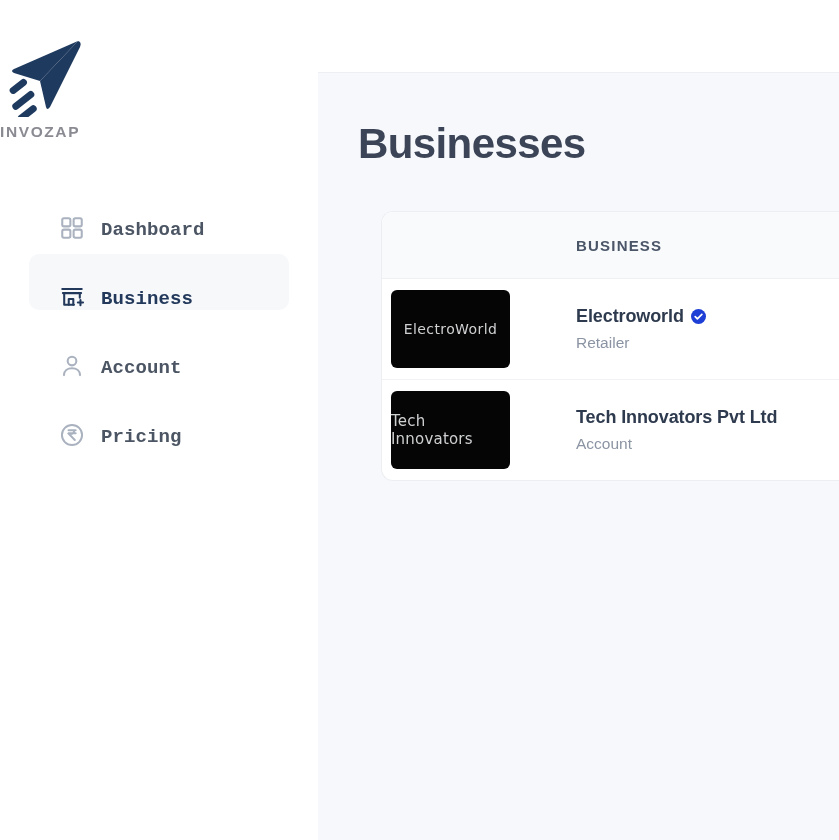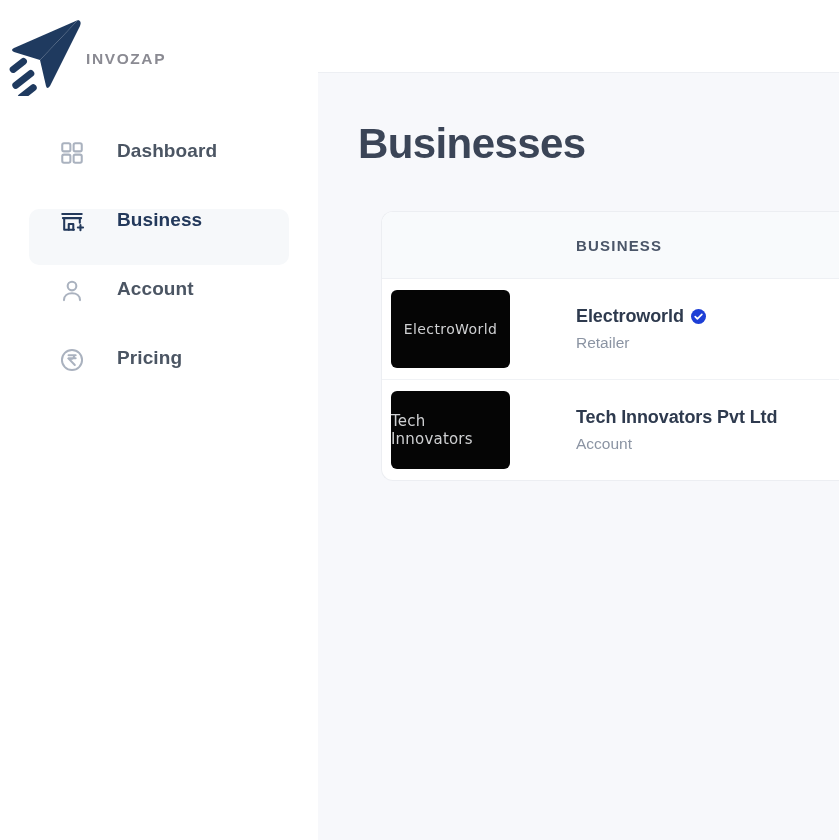--- a/index.html
+++ b/index.html
@@ -14,41 +14,42 @@
 
   
   .sidebar {
     width: 318px; height: 840px;
     background: #ffffff;
     flex: 0 0 318px;
     position: relative;
     z-index: 3;
   }
   .brand {
-    padding-top: 16px;
-    display: flex; flex-direction: row;
-    align-items: center;
+    padding-top: 37px;
+    display: flex; flex-direction: column;
+    align-items: flex-start;
   }
   .brand-logo { width: 86px; height: 80px; display: block; }
   .brand-name {
     margin-top: 6px;
     font-size: 15.5px;
     font-weight: bold;
     letter-spacing: 1.6px;
     color: #8a8a92;
   }
   .nav { margin-top: 44px; padding: 0 29px; }
   .nav-item {
-    display: flex; align-items: flex-start;
-    gap: 32px;
+    display: flex; align-items: flex-end;
+    gap: 16px;
     height: 56px;
     padding-left: 30px;
     border-radius: 10px;
     margin-bottom: 13px;
     cursor: pointer;
+    font-family: Liberation Mono, monospace;
   }
   .nav-item .nav-label {
     font-size: 19px;
     font-weight: bold;
     color: #4b5563;
     letter-spacing: 0.1px;
   }
   .nav-item .nav-icon { width: 26px; height: 26px; display: block; flex: 0 0 26px; color: #aab2bf; }
   .nav-item.active { background: #f6f8fa; }
   .nav-item.active .nav-label { color: #23395b; }

